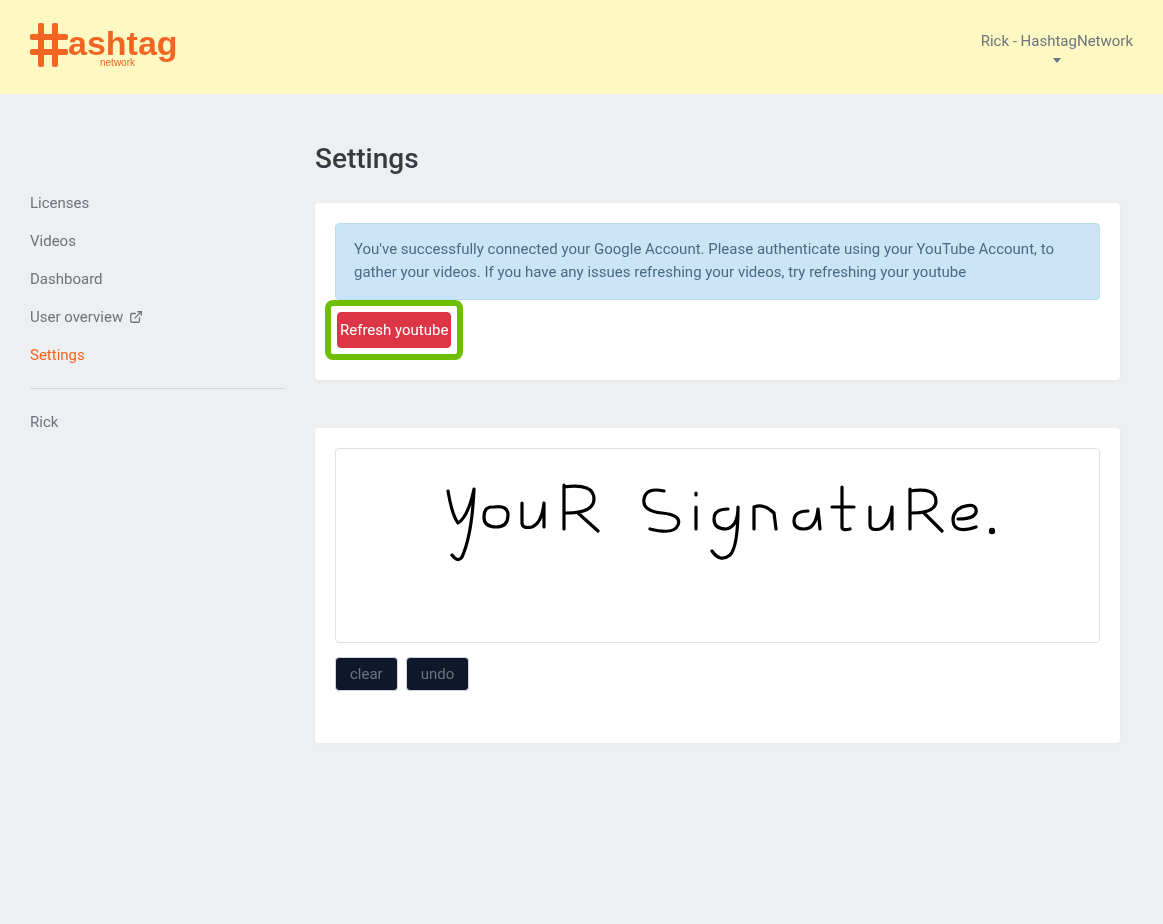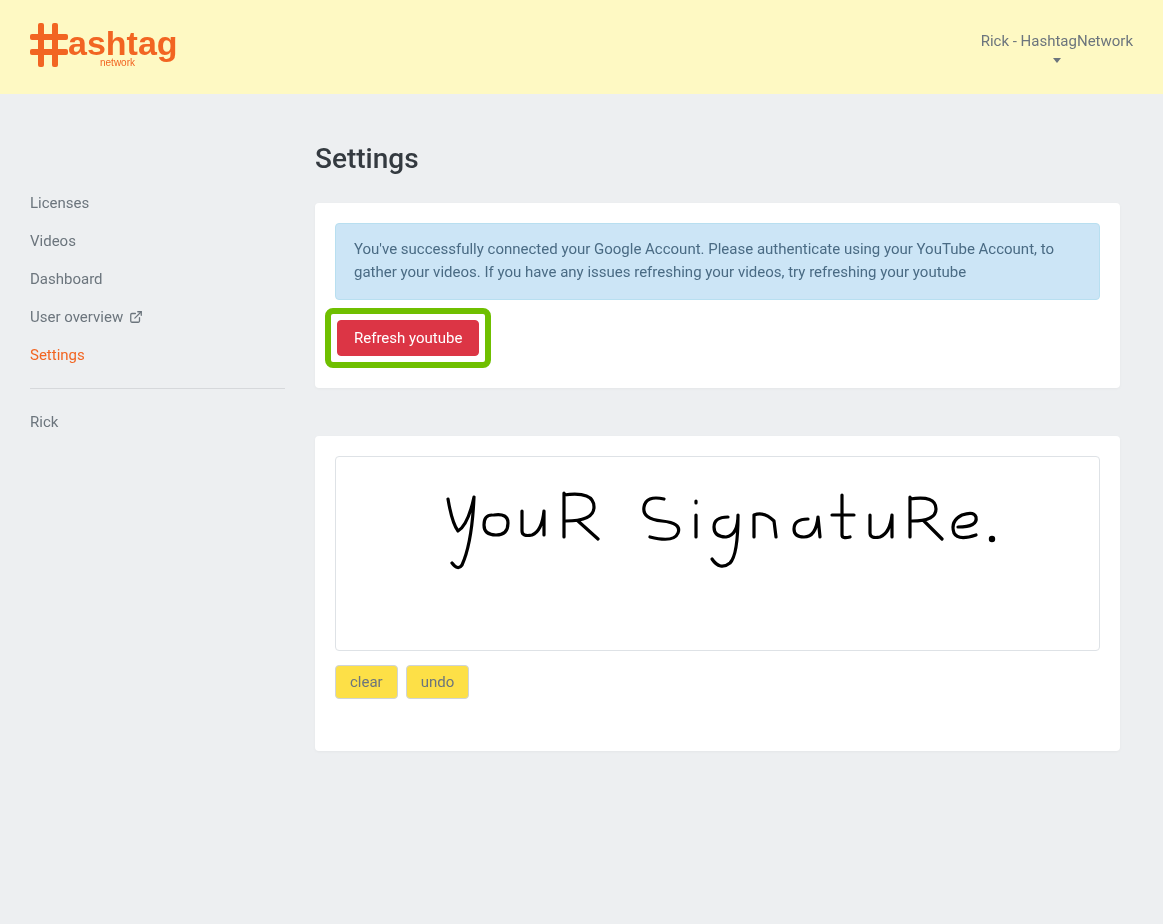--- a/index.html
+++ b/index.html
@@ -88,47 +88,47 @@
       box-shadow: 0 1px 3px rgba(0,0,0,0.04);
     }
     .alert {
       background: #cce5f6;
       border: 1px solid #b8dff0;
       color: #4a6b84;
       border-radius: 4px;
       padding: 14px 18px;
       font-size: 15px;
       line-height: 1.55;
-      margin-bottom: 8px;
+      margin-bottom: 0;
     }
     .highlight-wrap {
       display: inline-block;
       border: 6px solid #6fbf00;
       border-radius: 8px;
       padding: 6px;
       margin-left: -10px;
     }
     .btn {
       border-radius: 4px;
-      padding: 8px 16px;
+      padding: 8px 2px;
       font-size: 15px;
       cursor: pointer;
       border: 1px solid transparent;
       background: none;
       font-family: inherit;
     }
     .btn-danger {
       background: #dc3545;
       color: #ffffff;
       border-color: #dc3545;
     }
     .btn-outline {
       color: #6c757d;
       border: 1px solid #ced4da;
-      background: #fde047;
+      background: #0f172a;
       padding: 7px 14px;
     }
     .btn-outline-success {
       color: #28a745;
       border: 1px solid #28a745;
       background: #ffffff;
       padding: 7px 14px;
     }
     .signature-box {
       border: 1px solid #dee2e6;

